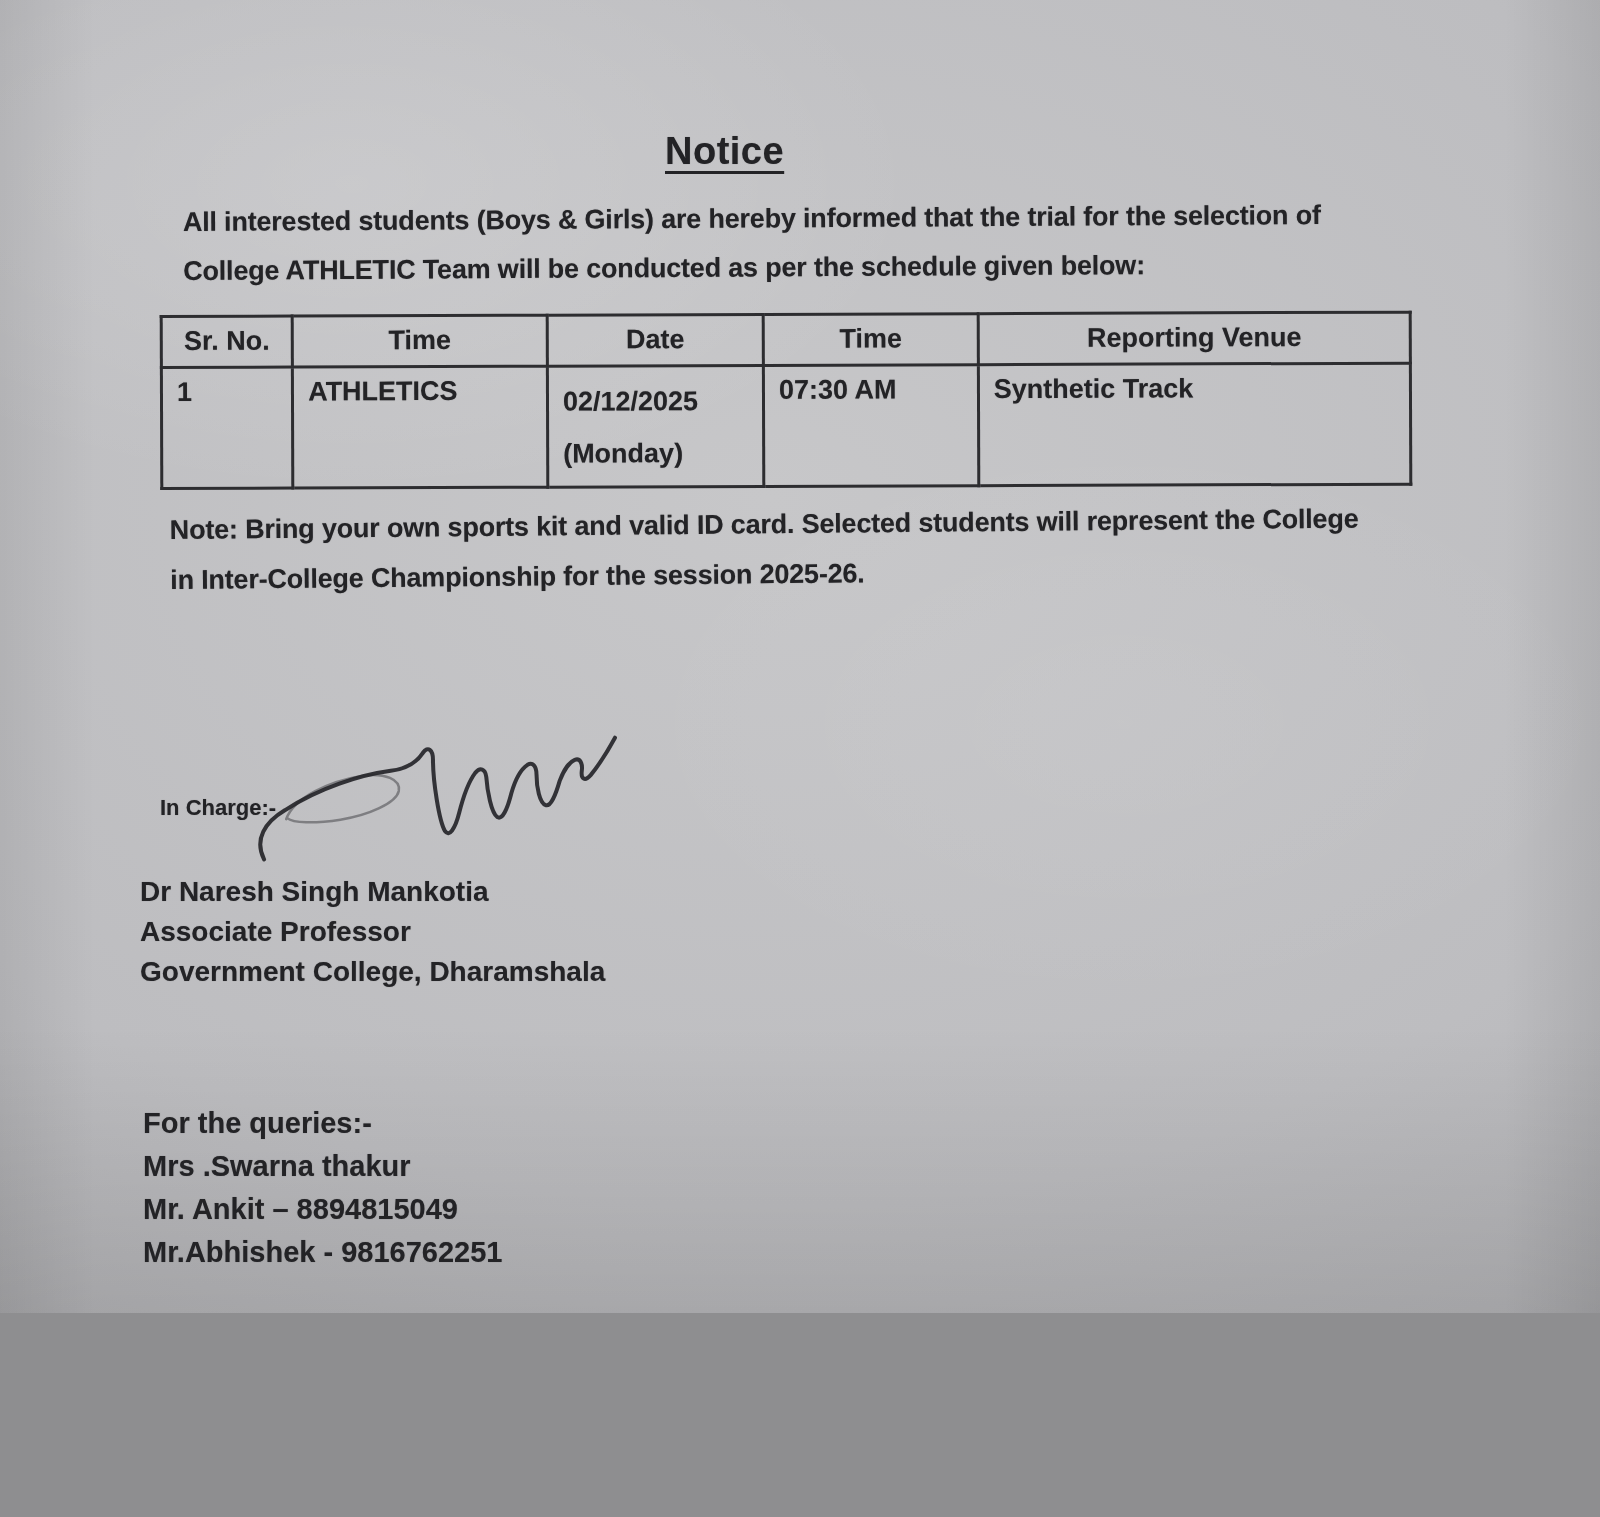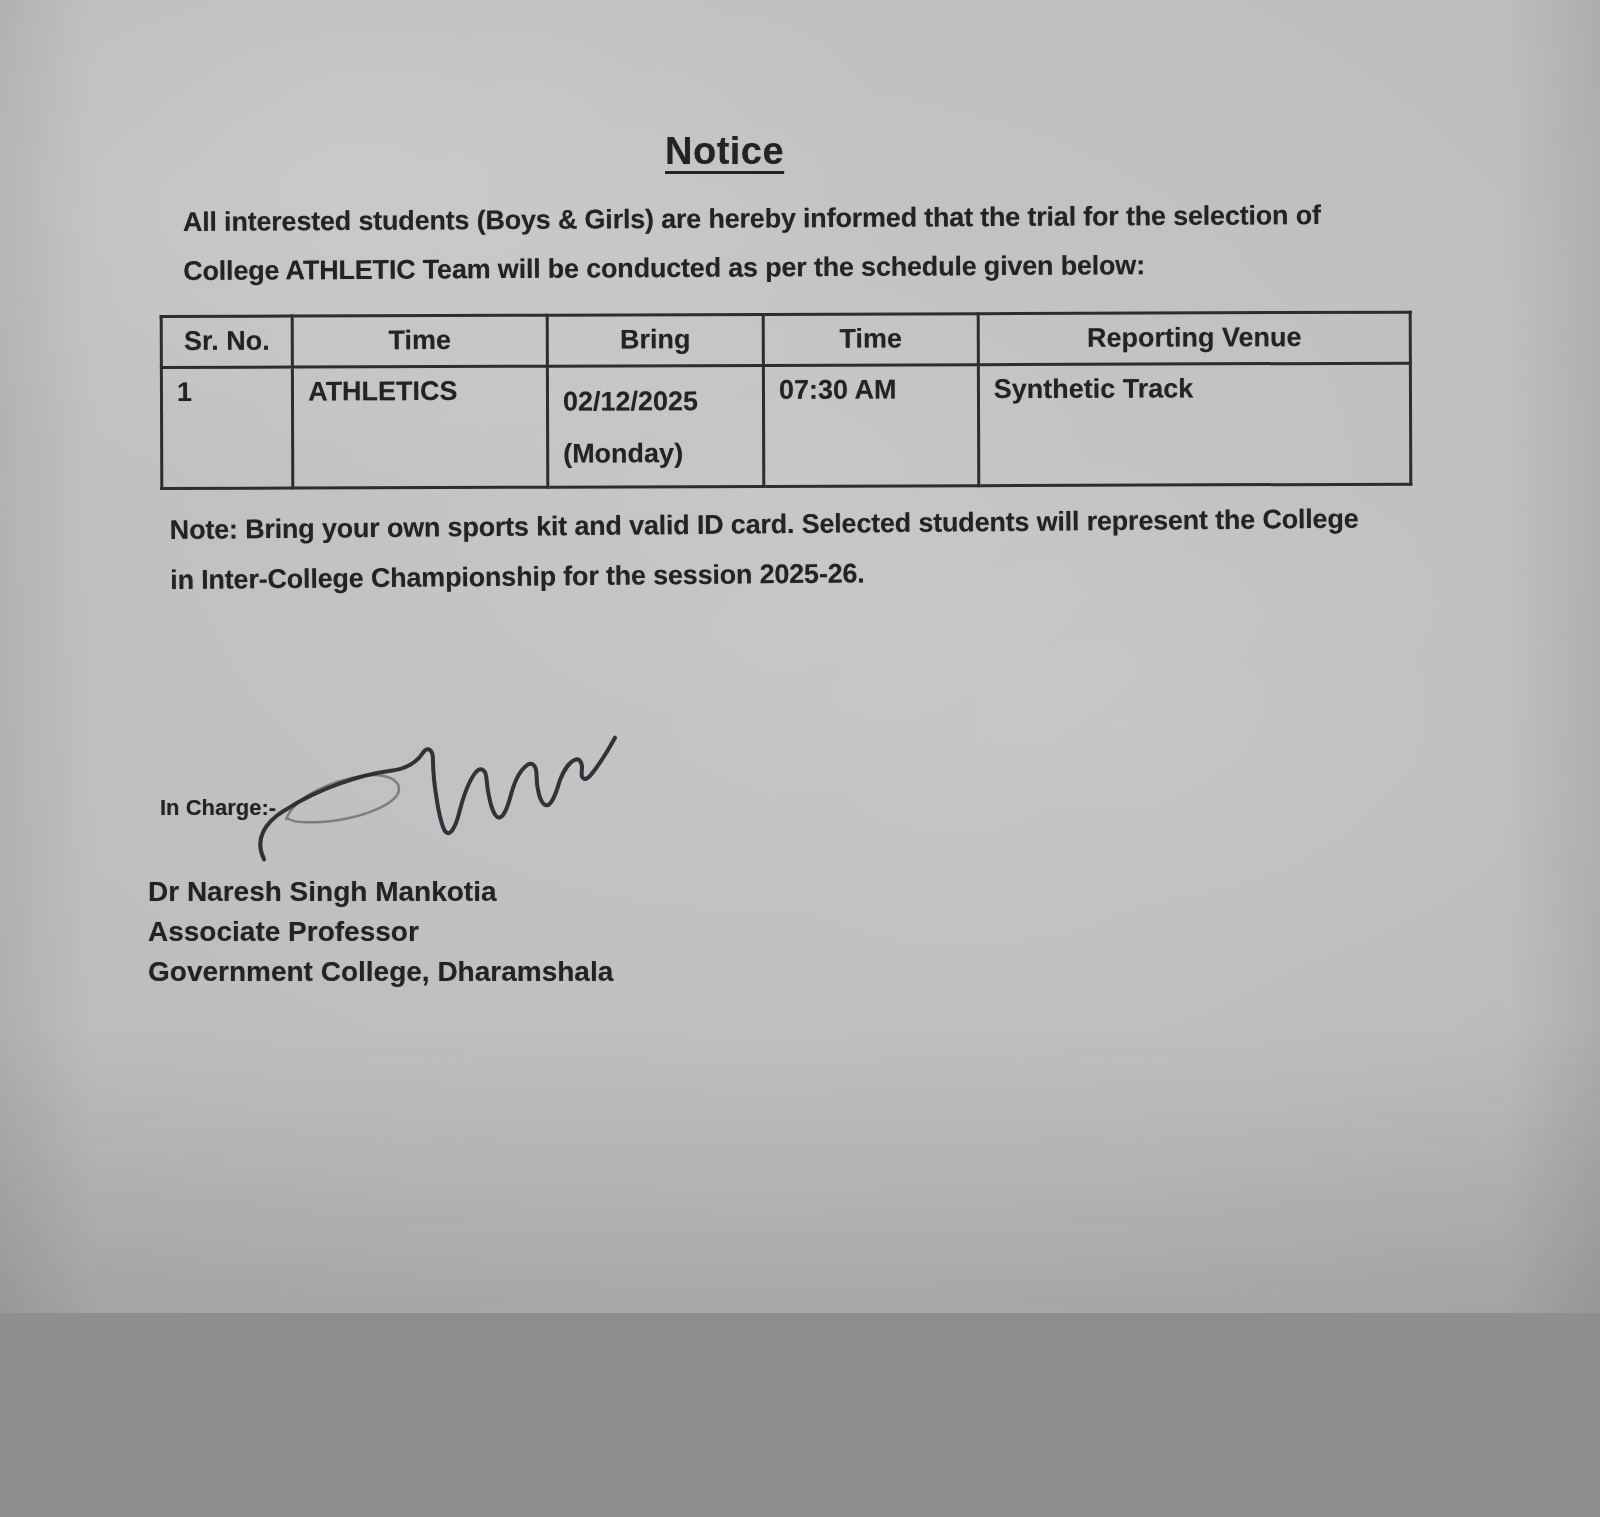--- a/index.html
+++ b/index.html
@@ -97,21 +97,21 @@
   }
   .signature {
     position: absolute;
     left: 256px;
     top: 724px;
     width: 362px;
     height: 142px;
   }
   .signatory {
     position: absolute;
-    left: 148px;
+    left: 140px;
     top: 872px;
     font-size: 28px;
   }
   .signatory .line { line-height: 40px; }
   .queries {
     position: absolute;
     left: 143px;
     top: 1102px;
     font-size: 29px;
   }
@@ -132,21 +132,21 @@
       <col style="width:10.5%">
       <col style="width:20.4%">
       <col style="width:17.3%">
       <col style="width:17.2%">
       <col style="width:34.6%">
     </colgroup>
     <thead>
       <tr>
         <th>Sr. No.</th>
         <th>Time</th>
-        <th>Bring</th>
+        <th>Date</th>
         <th>Time</th>
         <th>Reporting Venue</th>
       </tr>
     </thead>
     <tbody>
       <tr>
         <td class="cell-sr-no">1</td>
         <td class="cell-game">ATHLETICS</td>
         <td class="cell-date">02/12/2025
 (Monday)</td>
@@ -185,14 +185,20 @@
              C 323 54, 327 57, 333 50
              C 342 39, 351 24, 357 13" stroke="#26262a" stroke-opacity="0.92" stroke-width="4" stroke-linecap="round" stroke-linejoin="round"></path>
   </svg>
 
   <div class="signatory">
     <div class="line">Dr Naresh Singh Mankotia</div>
     <div class="line">Associate Professor</div>
     <div class="line">Government College, Dharamshala</div>
   </div>
 
+  <div class="queries">
+    <div class="line">For the queries:-</div>
+    <div class="line">Mrs .Swarna thakur</div>
+    <div class="line">Mr. Ankit – 8894815049</div>
+    <div class="line">Mr.Abhishek - 9816762251</div>
+  </div>
 
 </div>
 
 </body></html>

